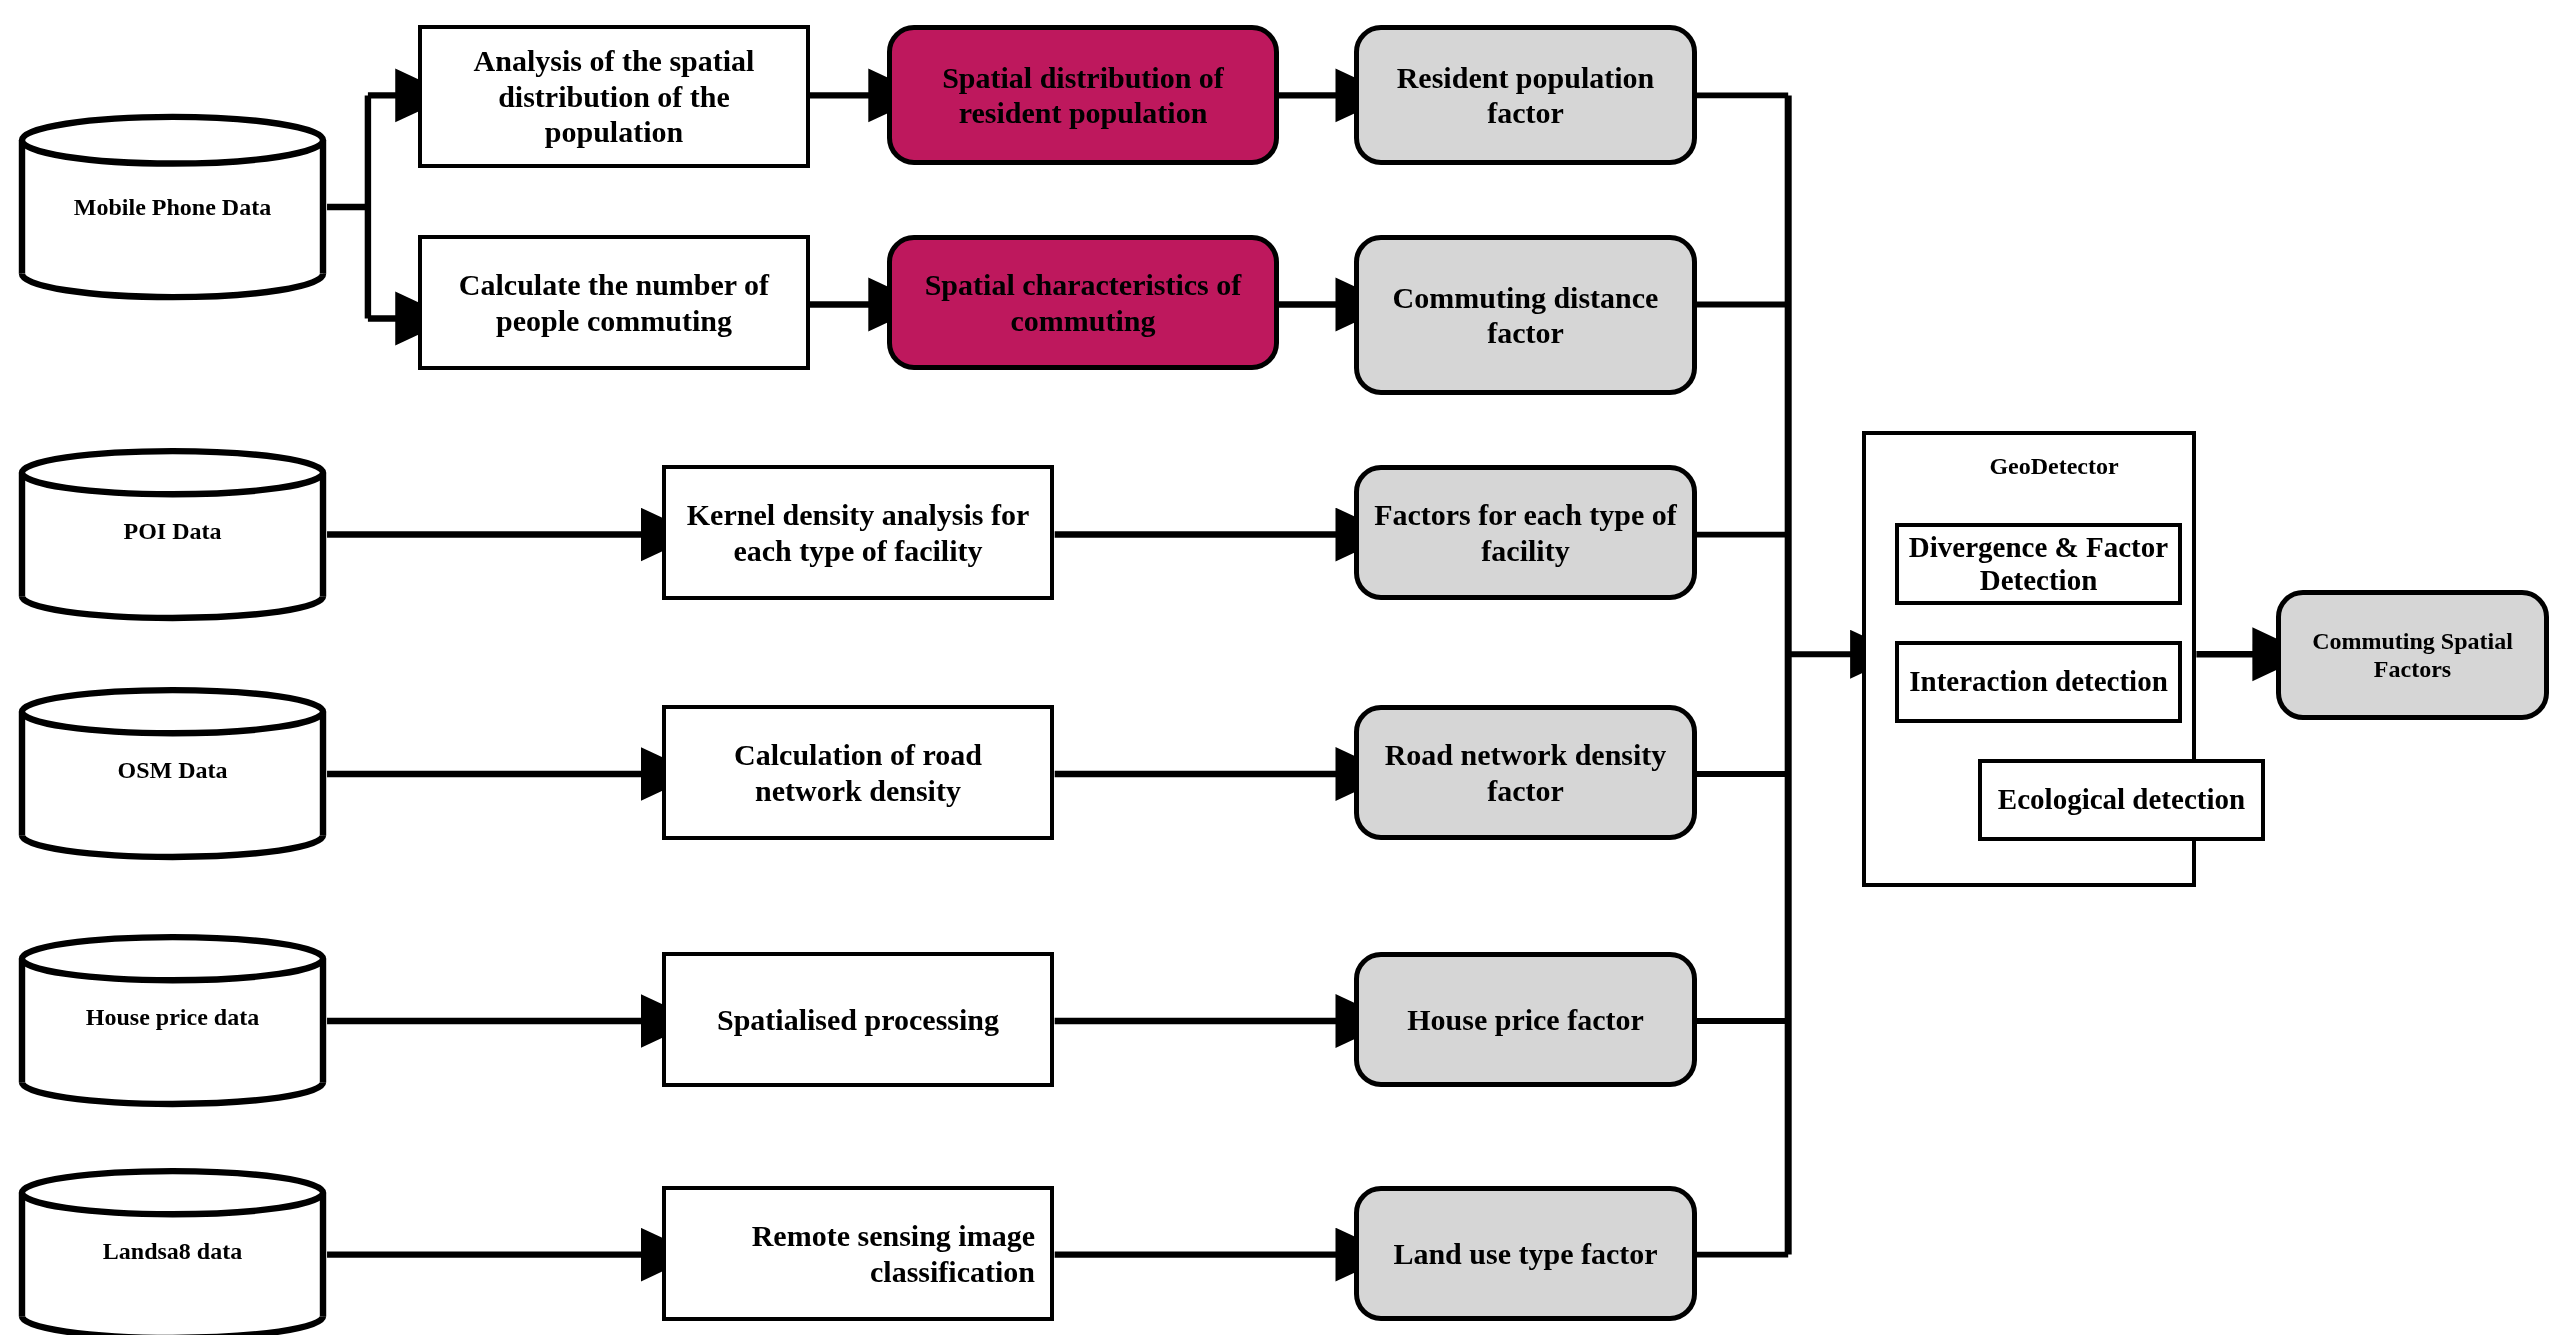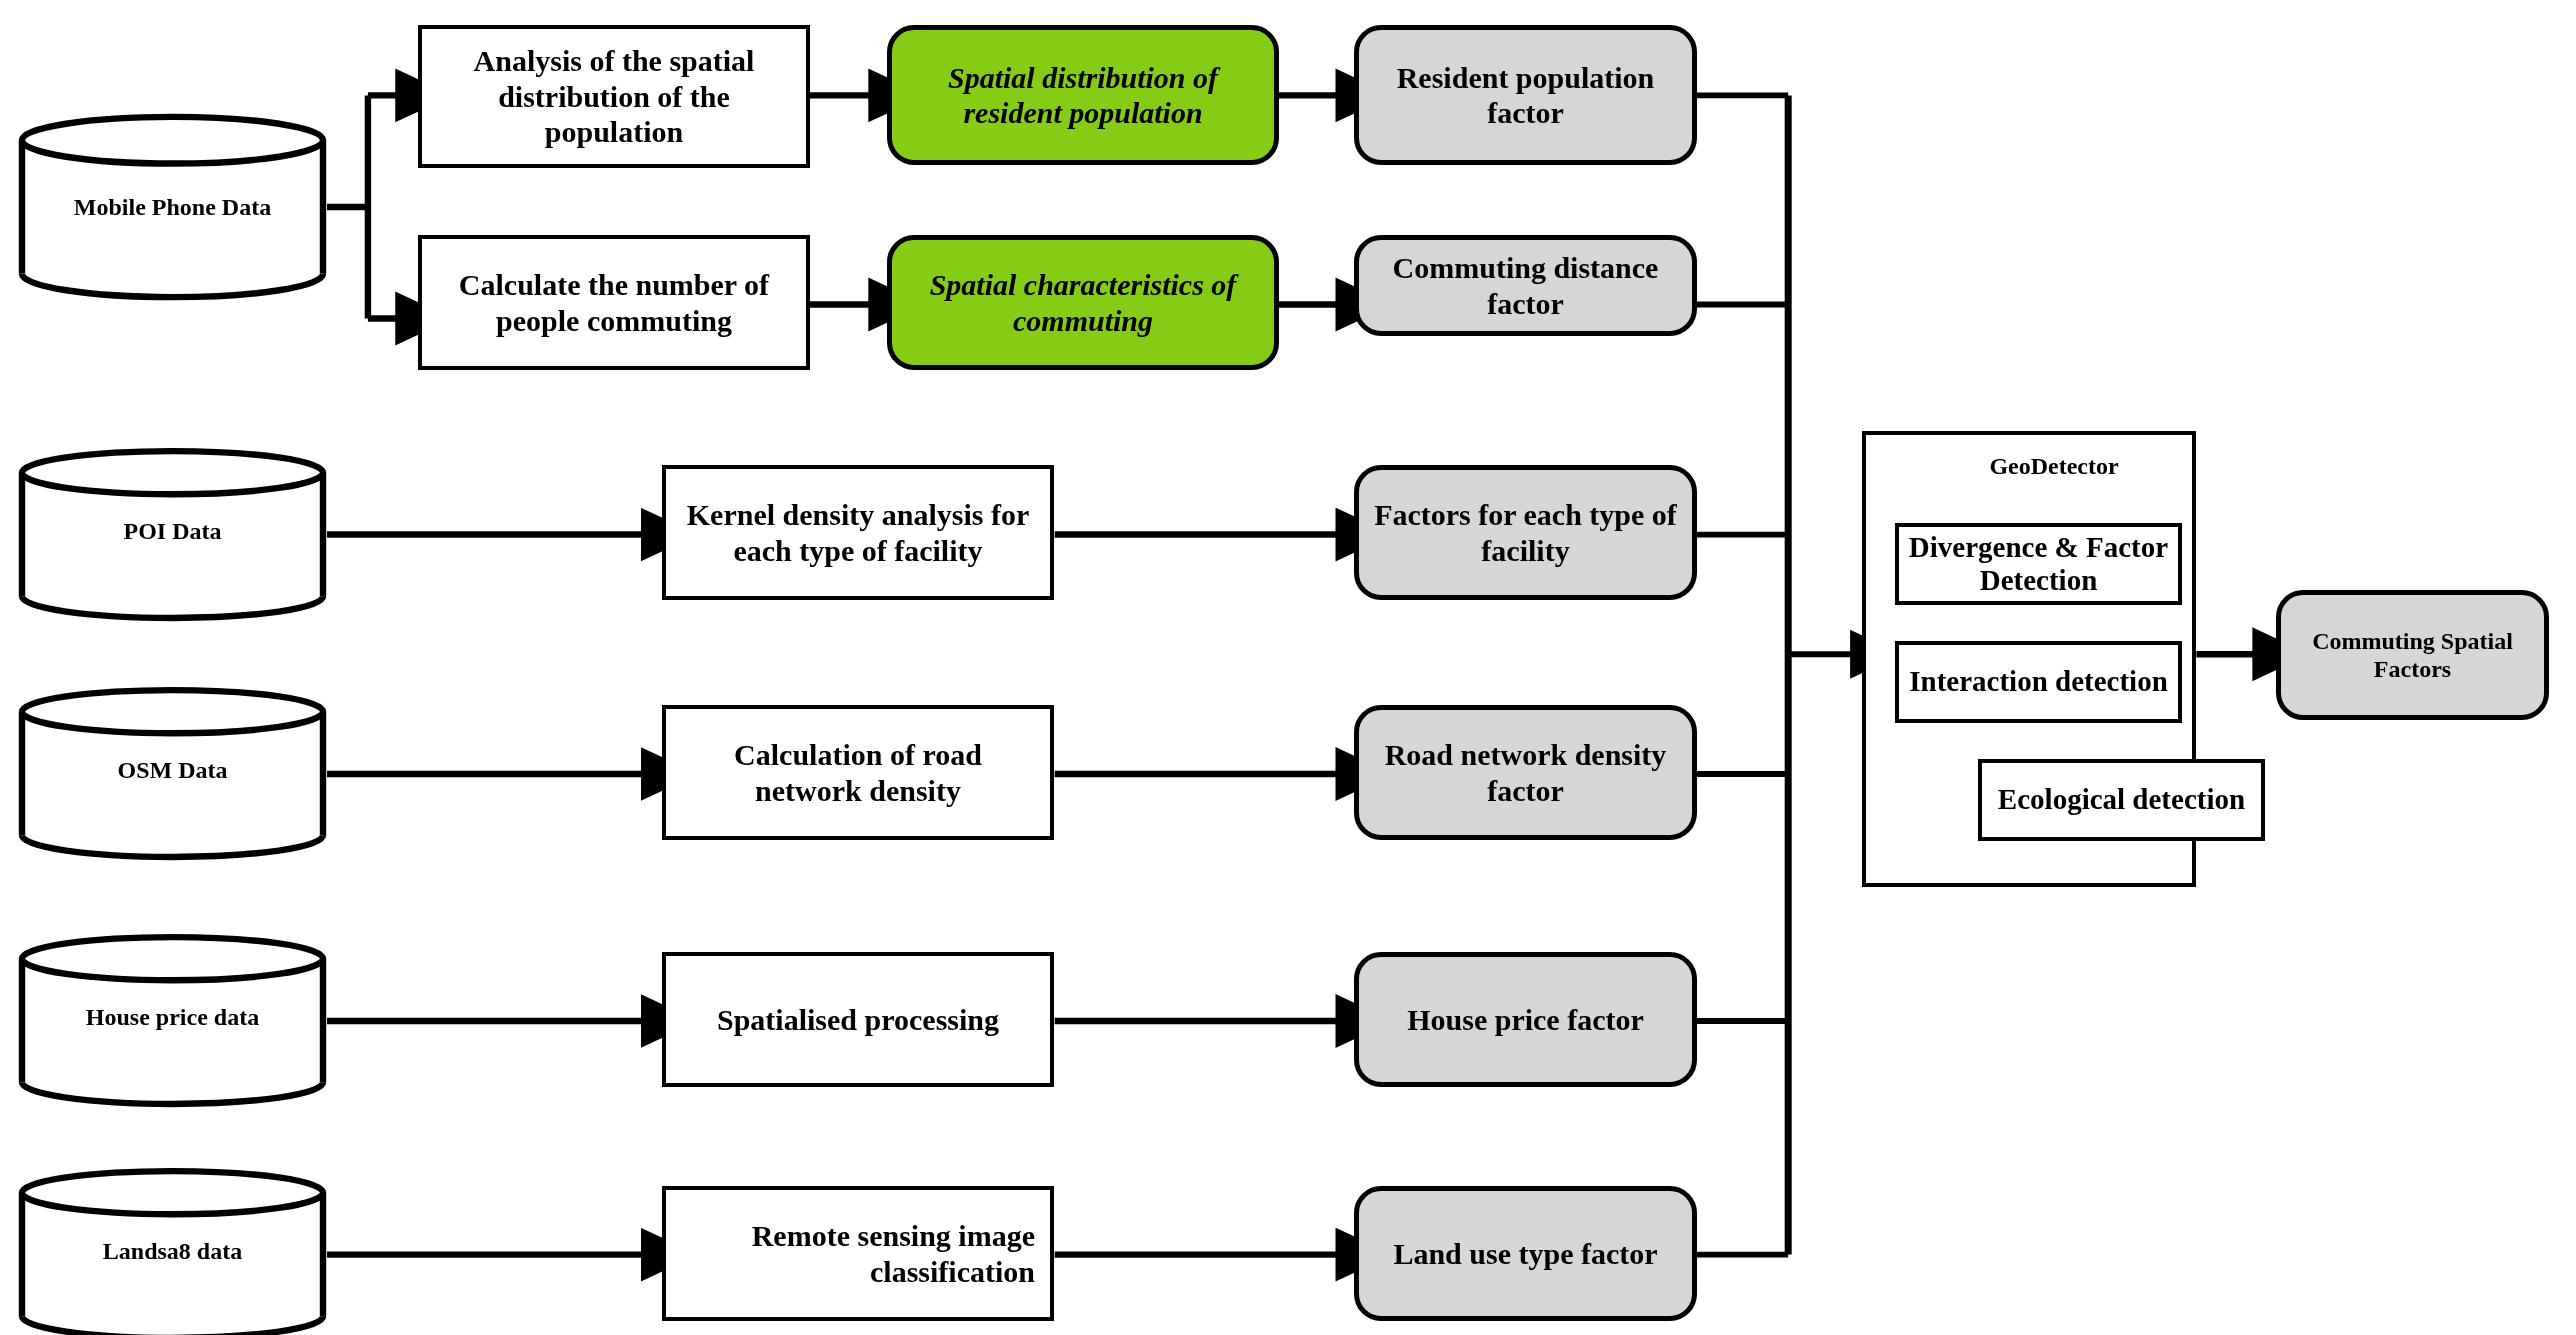--- a/index.html
+++ b/index.html
@@ -39,23 +39,22 @@
     border: 4.1px solid #000000;
     background: #ffffff;
   }
   .rounded {
     border: 5.3px solid #000000;
     background: #d6d6d6;
     border-radius: 27px;
   }
   .rounded-white {
     border: 5.3px solid #000000;
-    background: #84cc16;
+    background: #be185d;
     border-radius: 27px;
-    font-style: italic;
   }
   .cyl-wrap {
     position: absolute;
     z-index: 5;
   }
   .cyl-label {
     position: absolute;
     left: 0;
     width: 100%;
     text-align: center;
@@ -230,21 +229,21 @@
   </div>
 
   <div class="node rounded-white fs-52" style="left:887px; top:235px; width:392px; height:135px; padding:0 15px;">
     <span>Spatial characteristics of commuting</span>
   </div>
 
   <div class="node rounded fs-52" style="left:1354px; top:25px; width:343px; height:140px; padding:0 15px;align-items:center;">
     <span>Resident population factor</span>
   </div>
 
-  <div class="node rounded fs-52" style="left:1354px; top:235px; width:343px; height:101px; padding:0 15px;">
+  <div class="node rounded fs-52" style="left:1354px; top:235px; width:343px; height:160px; padding:0 15px;">
     <span>Commuting distance factor</span>
   </div>
 
   <div class="node rounded fs-52" style="left:1354px; top:465px; width:343px; height:135px; padding:0 15px;">
     <span>Factors for each type of facility</span>
   </div>
 
   <div class="node rounded fs-52" style="left:1354px; top:705px; width:343px; height:135px; padding:0 15px;">
     <span>Road network density factor</span>
   </div>

